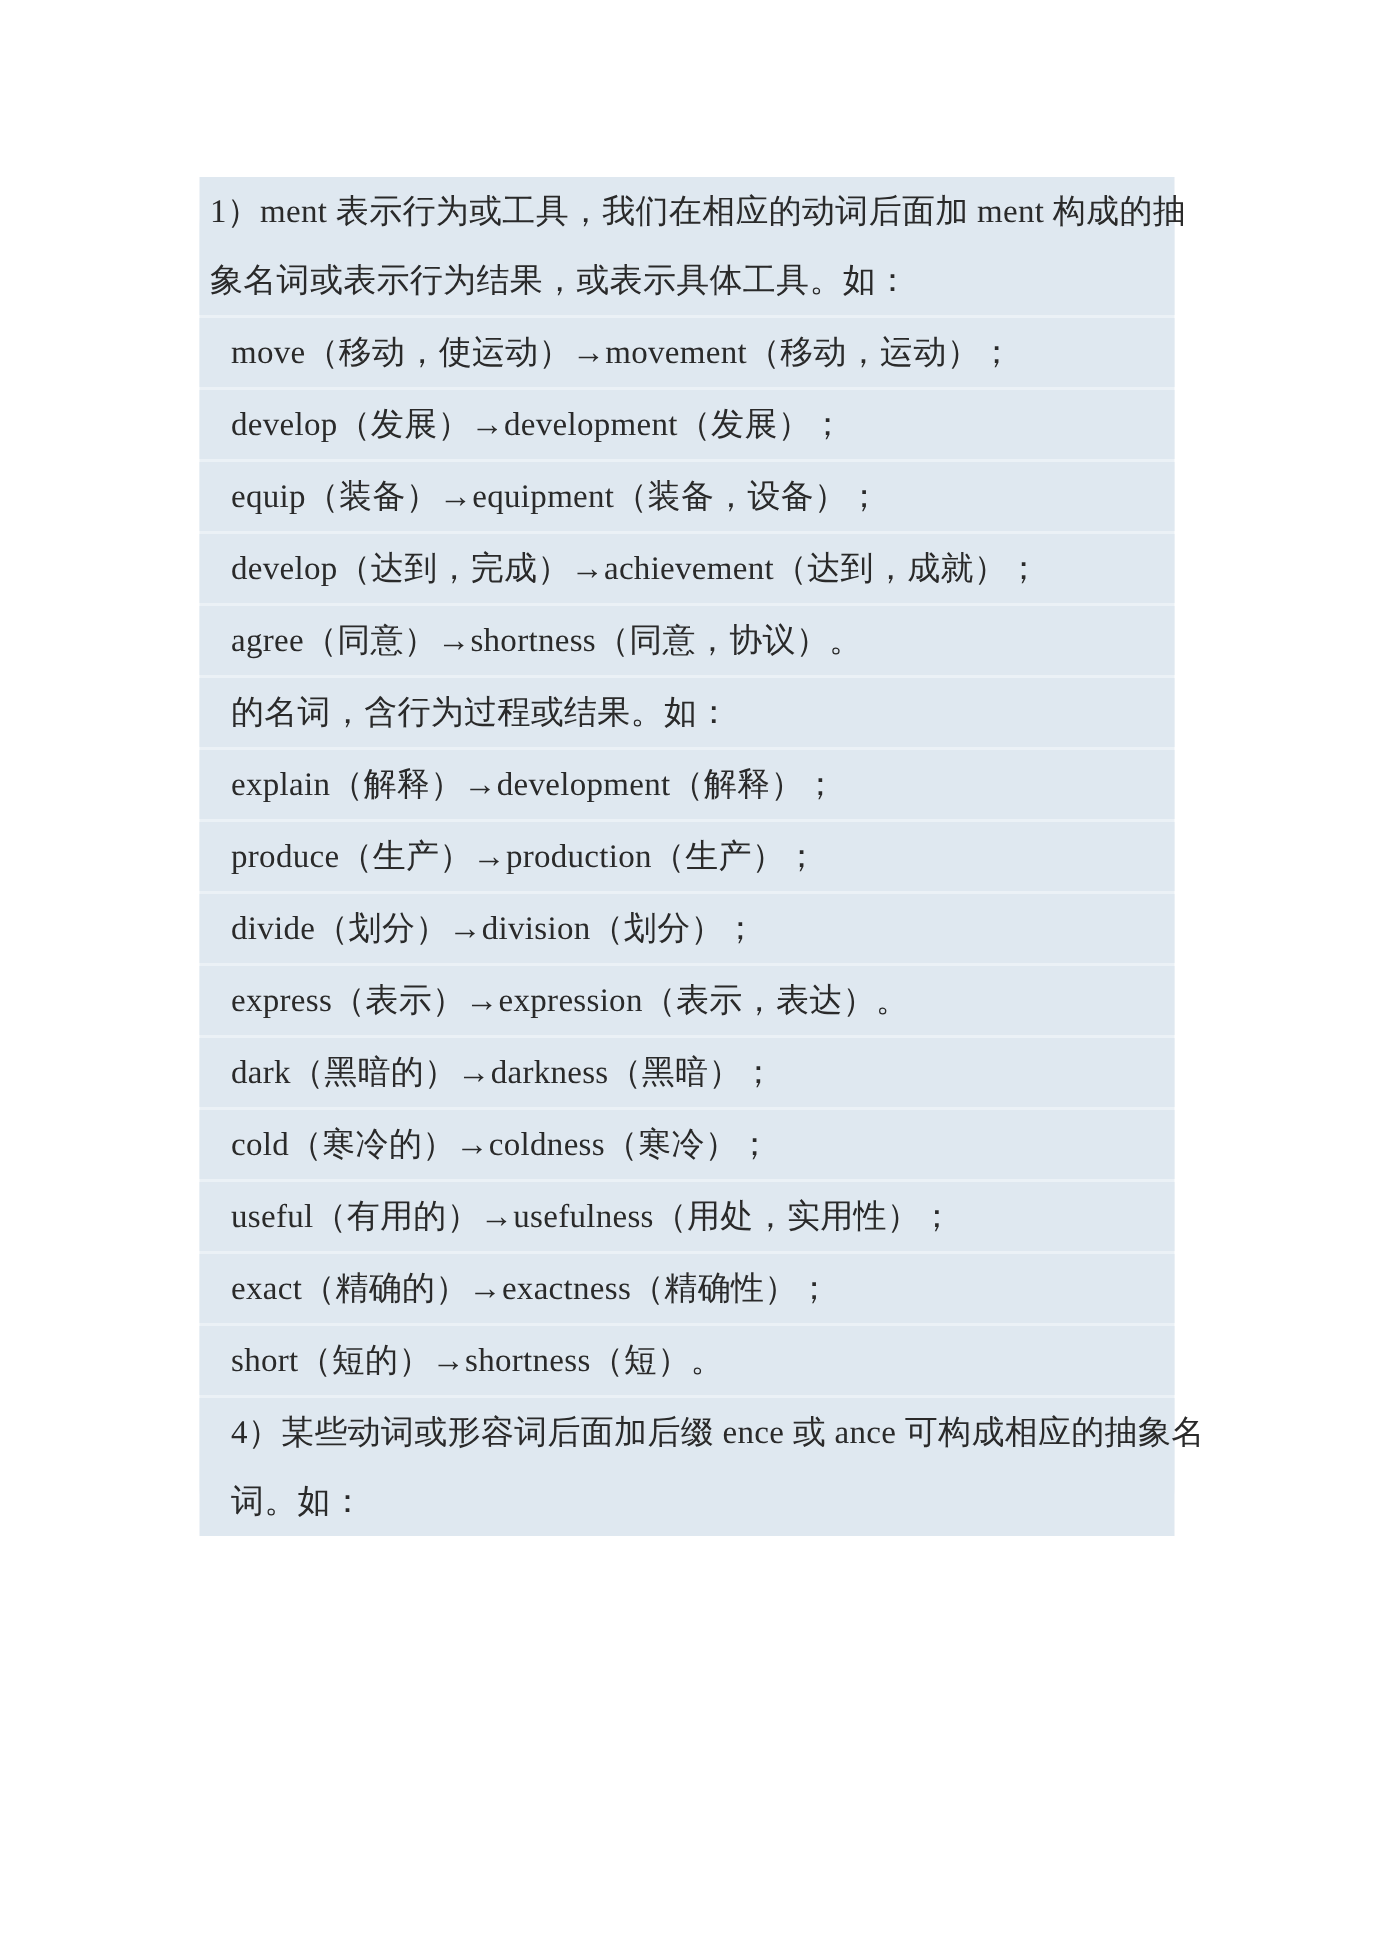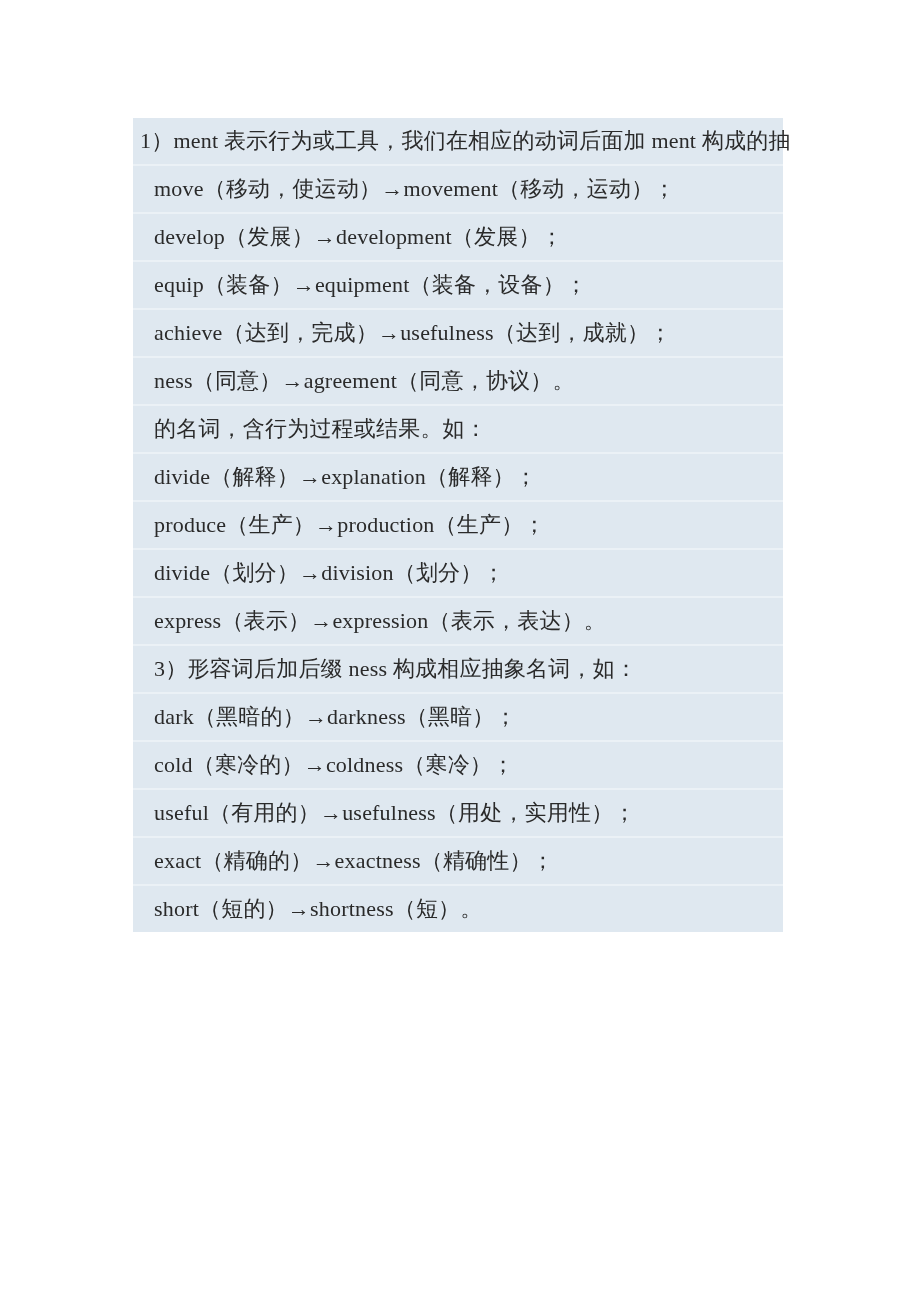--- a/index.html
+++ b/index.html
@@ -45,63 +45,65 @@
     letter-spacing: 0.2px;
   }
 </style>
 </head>
 <body style="--page-bg: #ffffff; --hl-color: #dfe8f0; --sep-color: #ebf1f6; --text-color: #2a2a2a;">
 
 <div class="doc-page">
   <div class="text-block">
       <div class="paragraph">
         <div class="text-line">1）ment 表示行为或工具，我们在相应的动词后面加 ment 构成的抽</div>
+        <div class="text-line">象名词或表示行为结果，或表示具体工具。如：</div>
       </div>
       <div class="paragraph">
         <div class="text-line">move（移动，使运动）→movement（移动，运动）；</div>
       </div>
       <div class="paragraph">
         <div class="text-line">develop（发展）→development（发展）；</div>
       </div>
       <div class="paragraph">
         <div class="text-line">equip（装备）→equipment（装备，设备）；</div>
       </div>
       <div class="paragraph">
-        <div class="text-line">achieve（达到，完成）→usefulness（达到，成就）；</div>
+        <div class="text-line">develop（达到，完成）→achievement（达到，成就）；</div>
       </div>
       <div class="paragraph">
-        <div class="text-line">ness（同意）→agreement（同意，协议）。</div>
+        <div class="text-line">agree（同意）→shortness（同意，协议）。</div>
       </div>
       <div class="paragraph">
         <div class="text-line">的名词，含行为过程或结果。如：</div>
       </div>
       <div class="paragraph">
-        <div class="text-line">divide（解释）→explanation（解释）；</div>
+        <div class="text-line">explain（解释）→development（解释）；</div>
       </div>
       <div class="paragraph">
         <div class="text-line">produce（生产）→production（生产）；</div>
       </div>
       <div class="paragraph">
         <div class="text-line">divide（划分）→division（划分）；</div>
       </div>
       <div class="paragraph">
         <div class="text-line">express（表示）→expression（表示，表达）。</div>
-      </div>
-      <div class="paragraph">
-        <div class="text-line">3）形容词后加后缀 ness 构成相应抽象名词，如：</div>
       </div>
       <div class="paragraph">
         <div class="text-line">dark（黑暗的）→darkness（黑暗）；</div>
       </div>
       <div class="paragraph">
         <div class="text-line">cold（寒冷的）→coldness（寒冷）；</div>
       </div>
       <div class="paragraph">
         <div class="text-line">useful（有用的）→usefulness（用处，实用性）；</div>
       </div>
       <div class="paragraph">
         <div class="text-line">exact（精确的）→exactness（精确性）；</div>
       </div>
       <div class="paragraph">
         <div class="text-line">short（短的）→shortness（短）。</div>
       </div>
+      <div class="paragraph">
+        <div class="text-line">4）某些动词或形容词后面加后缀 ence 或 ance 可构成相应的抽象名</div>
+        <div class="text-line">词。如：</div>
+      </div>
     </div>
 </div>
 
 </body></html>

